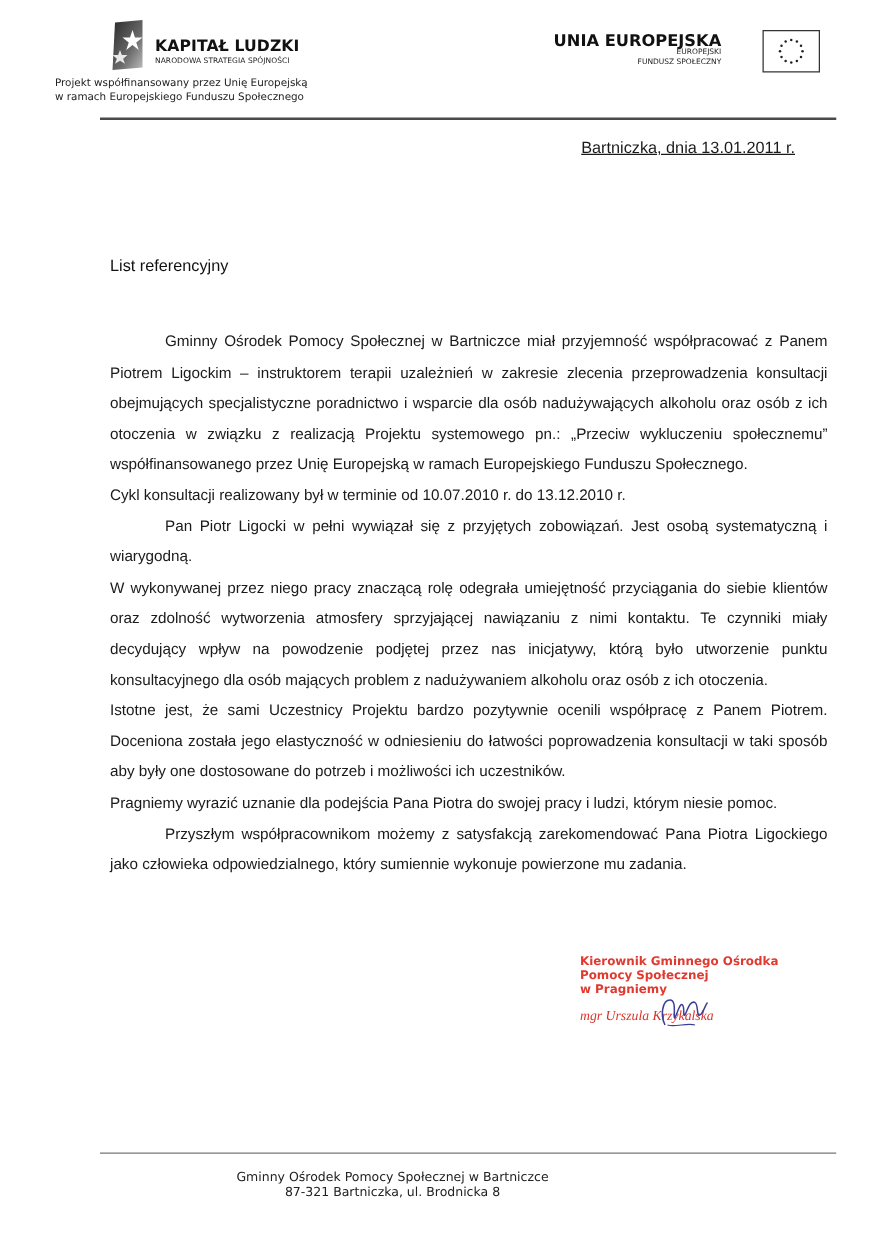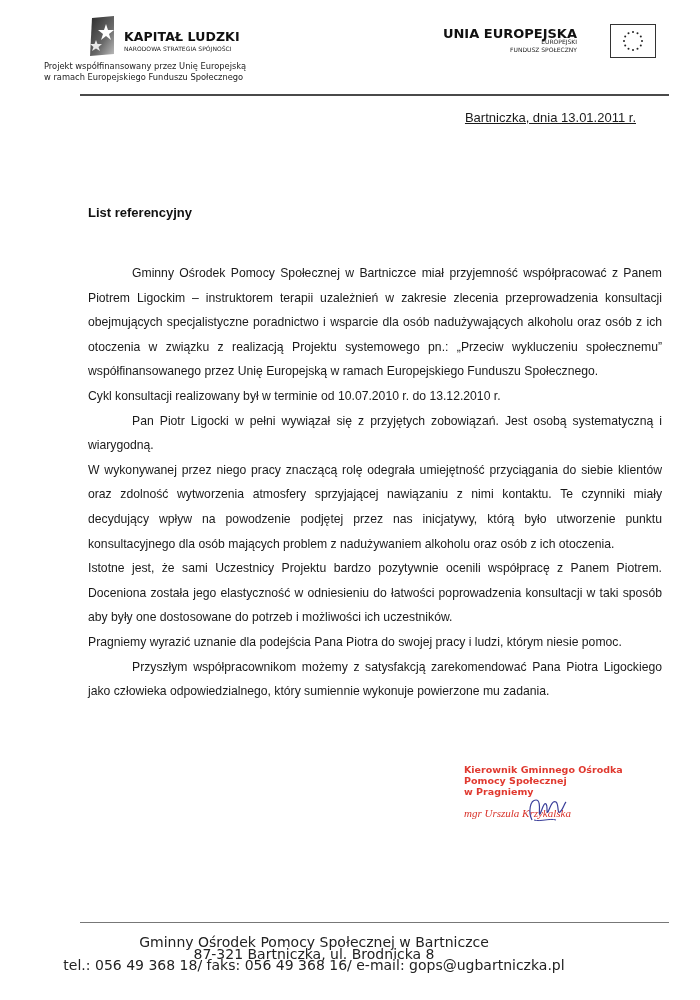--- a/index.html
+++ b/index.html
@@ -102,21 +102,21 @@
       font-family: "Liberation Sans", sans-serif;
       font-size: 13px;
       color: #1a1a1a;
       text-decoration: underline;
     }
     .doc-title {
       position: absolute;
       left: 64px;
       top: 205px;
       font-family: "Liberation Sans", sans-serif;
-      font-weight: bold;
+      font-weight: normal;
       font-size: 13px;
       color: #111;
     }
     .body-text {
       position: absolute;
       left: 64px;
       top: 261px;
       width: 574px;
       font-family: "Liberation Sans", sans-serif;
       font-size: 12.2px;
@@ -159,21 +159,21 @@
     }
 
     
     .footer {
       position: absolute;
       left: 0;
       width: 560px;
       top: 937px;
       text-align: center;
       font-family: "DejaVu Sans", sans-serif;
-      font-size: 14px;
+      font-size: 10px;
       line-height: 11.5px;
       color: #222;
       padding-left: 20px;
       box-sizing: border-box;
     }
   </style>
 </head>
 <body>
 
 <div class="page">
@@ -251,16 +251,15 @@
     <svg width="44" height="30" viewBox="0 0 44 30">
       <path d="M6,26 C2,18 4,6 10,6 C16,6 12,22 14,20 C16,16 18,8 20,10 C22,12 20,20 22,18 C24,14 26,6 30,8 C33,10 31,20 34,18 C37,16 38,10 40,8" fill="none" stroke="#3b3f9a" stroke-width="1.2"></path>
       <path d="M8,26 C14,28 24,24 30,26" fill="none" stroke="#3b3f9a" stroke-width="1"></path>
     </svg>
   </div>
 
   <div class="rule bottom"></div>
   <div class="footer">
     <div>Gminny Ośrodek Pomocy Społecznej w Bartniczce</div>
     <div>87-321 Bartniczka, ul. Brodnicka 8</div>
-    <div>tel.: 056 49 368 18/ faks: 056 49 368 16/ e-mail: gops@ugbartniczka.pl</div>
   </div>
 
 </div>
 
 </body></html>

